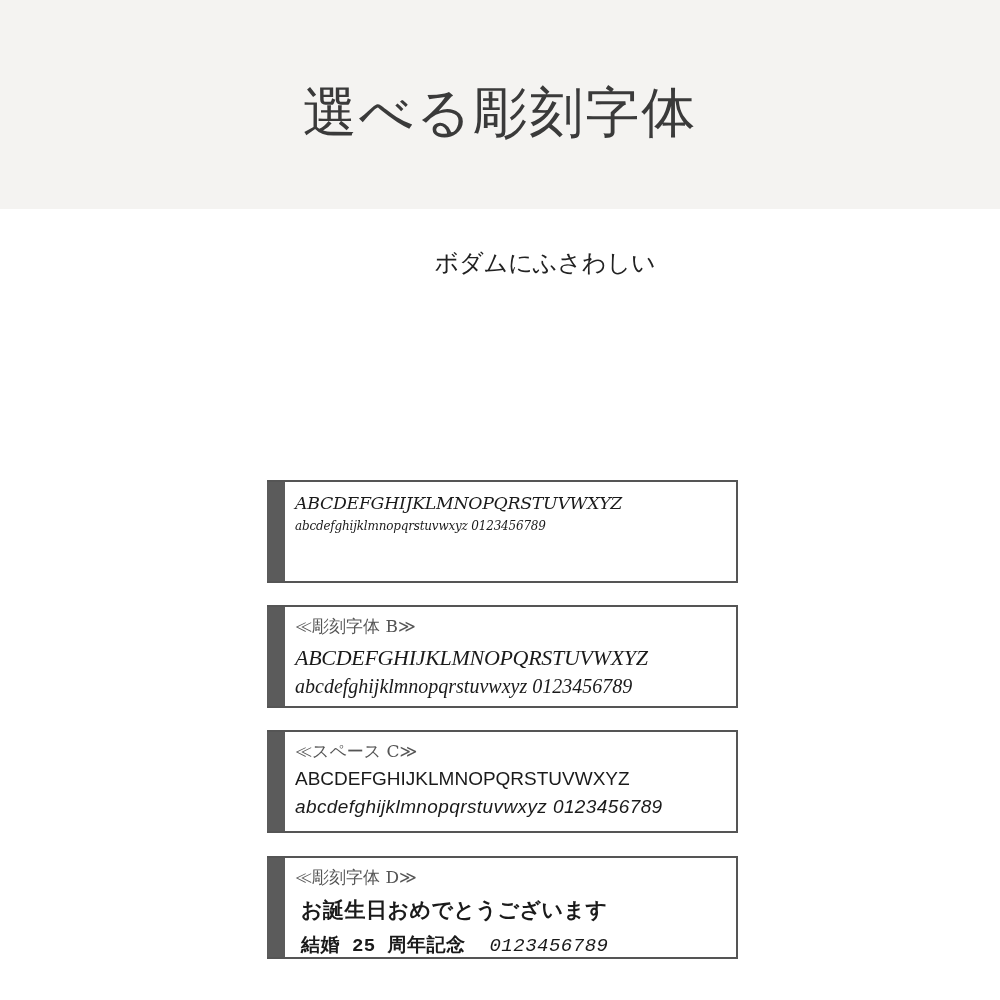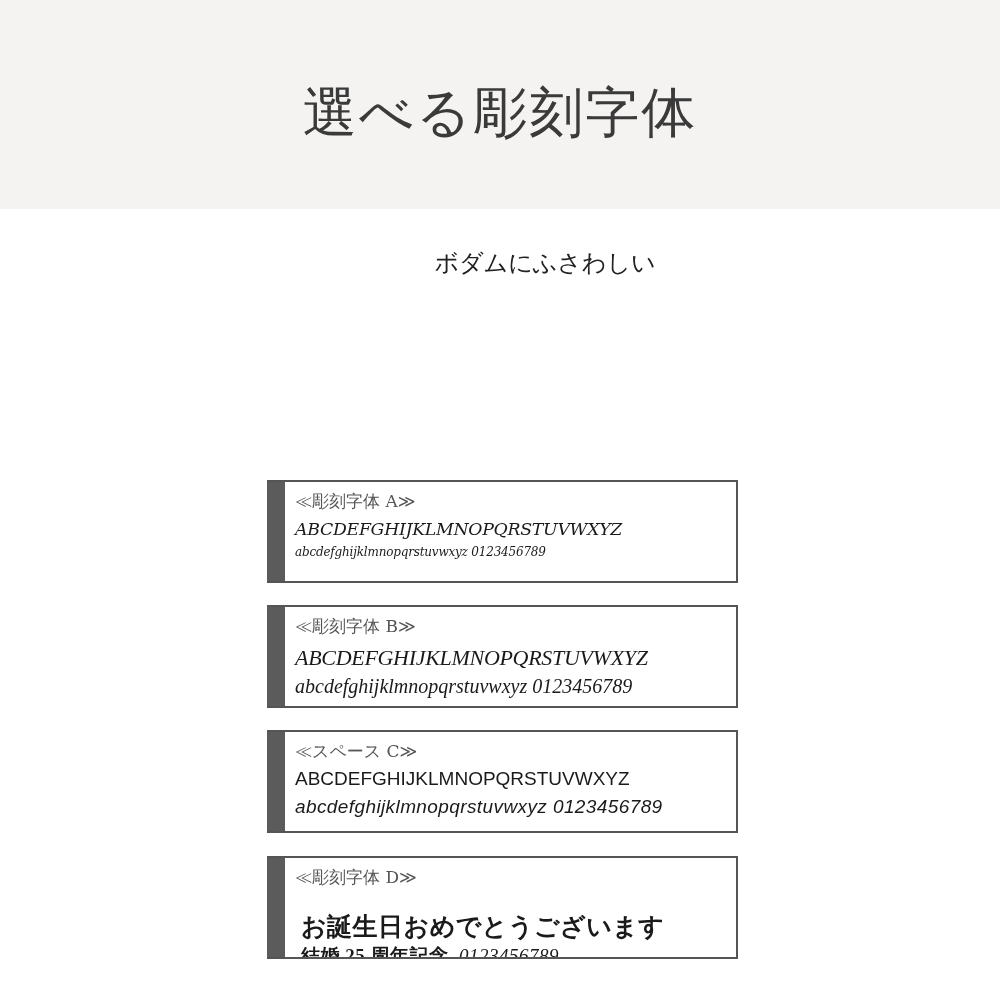--- a/index.html
+++ b/index.html
@@ -30,42 +30,41 @@
       font-family: "DejaVu Serif", "Liberation Serif", serif;
       font-size: 17px; color: #555; height: 26px; line-height: 26px;
     }
     .sample { color: #1a1a1a; white-space: nowrap; }
     .a1 { font-family: "DejaVu Serif", serif; font-style: italic; font-size: 17px; letter-spacing: -0.3px; margin-top: 5px; transform: scaleX(1.02); transform-origin: left; }
     .a2 { font-family: "DejaVu Serif", serif; font-style: italic; font-size: 12px; margin-top: 6px; letter-spacing: -0.2px; }
     .b1 { font-family: "Liberation Serif", serif; font-style: italic; font-size: 22px; margin-top: 6px; letter-spacing: -0.3px; }
     .b2 { font-family: "Liberation Serif", serif; font-style: italic; font-size: 20px; margin-top: 4px; }
     .c1 { font-family: "Liberation Sans", sans-serif; font-size: 19px; margin-top: 4px; }
     .c2 { font-family: "Liberation Sans", sans-serif; font-style: italic; font-size: 19px; margin-top: 6px; letter-spacing: 0.4px; }
-    .d1 { font-family: Liberation Sans, sans-serif; font-weight: bold; font-size: 25px; margin-top: 20px; padding-left: 6px; letter-spacing: 0.5px; }
-    .d2 { font-family: Liberation Serif, serif; font-weight: bold; font-size: 19px; padding-left: 6px; letter-spacing: 0.5px; }
+    .d1 { font-family: Liberation Sans, sans-serif; font-weight: bold; font-size: 21px; margin-top: 6px; padding-left: 6px; letter-spacing: 0.5px; }
+    .d2 { font-family: Liberation Mono, monospace; font-weight: bold; font-size: 19px; margin-top: 8px; padding-left: 6px; letter-spacing: 0.5px; }
     .d2 .num { font-style: italic; font-weight: normal; }
   </style>
 </head>
 <body>
 
 <div class="header">
   <div class="title">選べる彫刻字体</div>
 </div>
 
 <div class="desc desc1">
   <span class="line">ボダムにふさわしい</span>
 </div>
 
 <div class="desc desc2">
 </div>
 
 <div class="card" style="top:480px;">
   <div class="bar"></div>
   <div class="content">
-    <div class="label">≪彫刻字体 A≫</div>
     <div class="sample a1">ABCDEFGHIJKLMNOPQRSTUVWXYZ</div>
     <div class="sample a2">abcdefghijklmnopqrstuvwxyz 0123456789</div>
   </div>
 </div>
 
 <div class="card" style="top:605px;">
   <div class="bar"></div>
   <div class="content">
     <div class="label">≪彫刻字体 B≫</div>
     <div class="sample b1">ABCDEFGHIJKLMNOPQRSTUVWXYZ</div>

